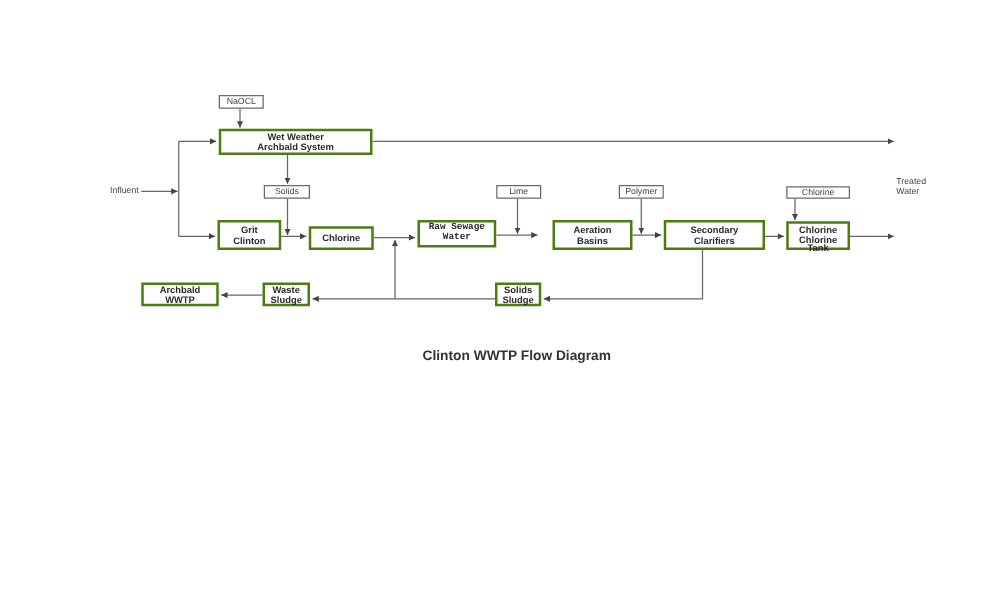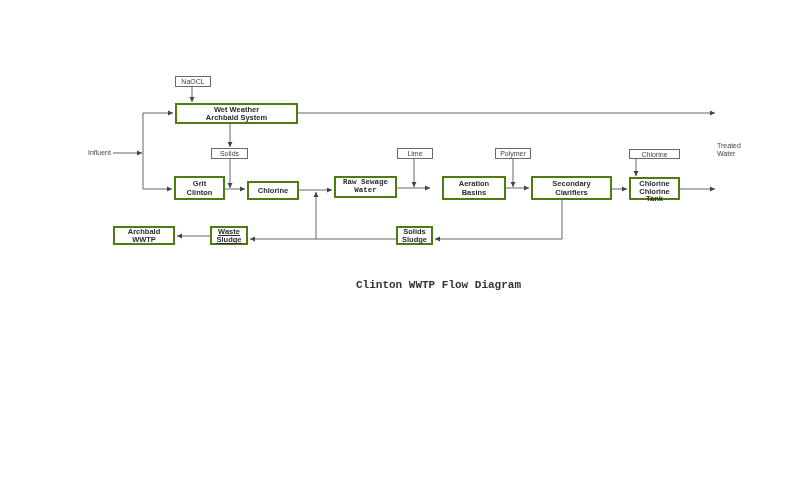--- a/index.html
+++ b/index.html
@@ -95,22 +95,22 @@
   <span>Clarifiers</span>
 </div>
 <div class="box" style="left:629px;top:177px;width:51px;height:23px;">
   <span>Chlorine</span>
   <span>Chlorine Tank</span>
 </div>
 <div class="box tight" style="left:396px;top:226px;width:37px;height:19px;">
   <span>Solids</span>
   <span>Sludge</span>
 </div>
-<div class="box tight" style="left:210px;top:226px;width:38px;height:19px;text-decoration:underline;">
+<div class="box tight" style="left:210px;top:226px;width:38px;height:19px;">
   <span>Waste</span>
   <span>Sludge</span>
 </div>
 <div class="box tight" style="left:113px;top:226px;width:62px;height:19px;">
   <span>Archbald</span>
   <span>WWTP</span>
 </div>
 
-<div class="title" style="left:356px;top:279px;font-family:Liberation Mono, monospace;">Clinton WWTP Flow Diagram</div>
+<div class="title" style="left:338px;top:279px;">Clinton WWTP Flow Diagram</div>
 
 </body></html>

